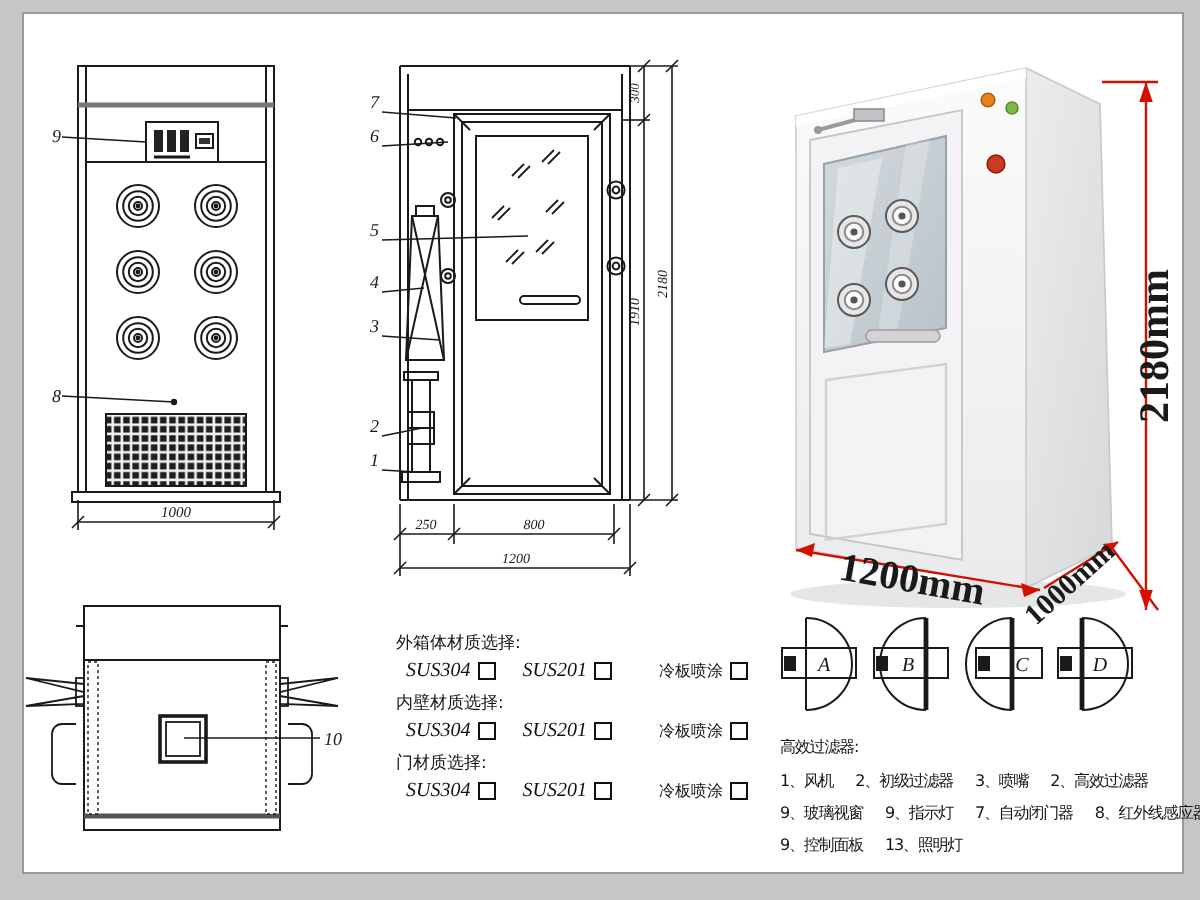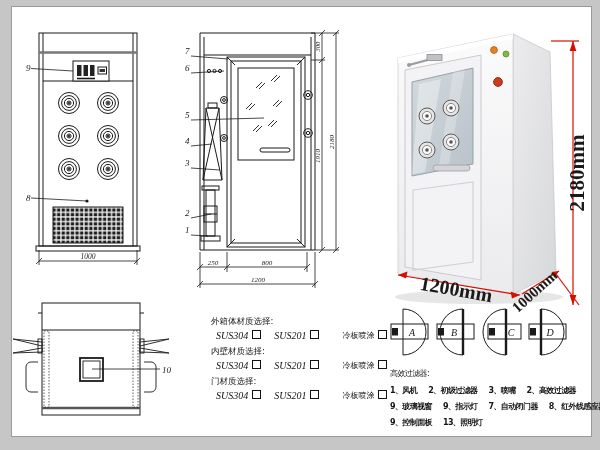--- a/index.html
+++ b/index.html
@@ -4,28 +4,28 @@
 <style>
   html,body{margin:0;padding:0;background:#c6c6c6;font-family:"DejaVu Sans",sans-serif;}
   #canvas{position:relative;width:600px;height:450px;background:#c6c6c6;overflow:hidden;}
   #page{position:absolute;left:11px;top:6px;width:579px;height:429px;background:#ffffff;border:1px solid #9a9a9a;}
   .abs{position:absolute;}
   svg{display:block;}
   svg text{fill:#1a1a1a;}
   .dimtxt{font-family:"Liberation Serif",serif;font-style:italic;}
   .mat-title{font-size:8.5px;color:#151515;margin:0 0 2px 2px;white-space:nowrap;}
   .mat-row{display:flex;align-items:center;margin:1px 0 5px 7px;white-space:nowrap;}
-  .mat-row .opt{margin-right:13px;display:flex;align-items:flex-start;}
+  .mat-row .opt{margin-right:13px;display:flex;align-items:center;}
   .sus{font-family:"Liberation Serif",serif;font-style:italic;font-size:10px;color:#111;}
   .cjk-opt{font-size:8px;color:#111;margin-left:10px;}
   .cb{display:inline-block;width:7px;height:7px;border:1.6px solid #111;margin-left:4px;background:#fff;}
   .leg{font-size:8px;color:#151515;letter-spacing:-0.6px;}
   .leg-title{margin-bottom:4px;}
   .leg-line{white-space:nowrap;line-height:16px;}
-  .leg-item{margin-right:9px;font-weight:bold;}
+  .leg-item{margin-right:9px;}
   .redtxt{font-family:"Liberation Serif",serif;font-weight:bold;}
 </style>
 </head>
 <body>
 
 <div id="canvas">
   <div id="page"></div>
 
   <svg class="abs" style="left:15px;top:10px" width="165" height="275" viewBox="0 0 165 275">
     <defs>
@@ -323,21 +323,21 @@
       <polygon points="132,47 161,44 132,51" fill="#fff"></polygon>
       <polygon points="132,53 161,58 132,57" fill="#fff"></polygon>
       <rect x="132" y="44" width="4" height="14"></rect>
       <path d="M30,67 h-7 a5,5 0 0 0 -5,5 v20 a5,5 0 0 0 5,5 h7"></path>
       <path d="M136,67 h7 a5,5 0 0 1 5,5 v20 a5,5 0 0 1 -5,5 h-7"></path>
     </g>
     <line x1="84" y1="74" x2="152" y2="74" stroke="#1a1a1a" stroke-width="0.8"></line>
     <text class="dimtxt" x="154" y="77.5" font-size="9">10</text>
   </svg>
 
-  <div class="abs" style="left:209px;top:316px;width:190px">
+  <div class="abs" style="left:196px;top:316px;width:190px">
     <div>
       <div class="mat-title">外箱体材质选择:</div>
       <div class="mat-row">
         <span class="opt">
             <span class="sus">SUS304</span>
             <span class="cb"></span>
           </span>
         <span class="opt">
             <span class="sus">SUS201</span>
             <span class="cb"></span>

